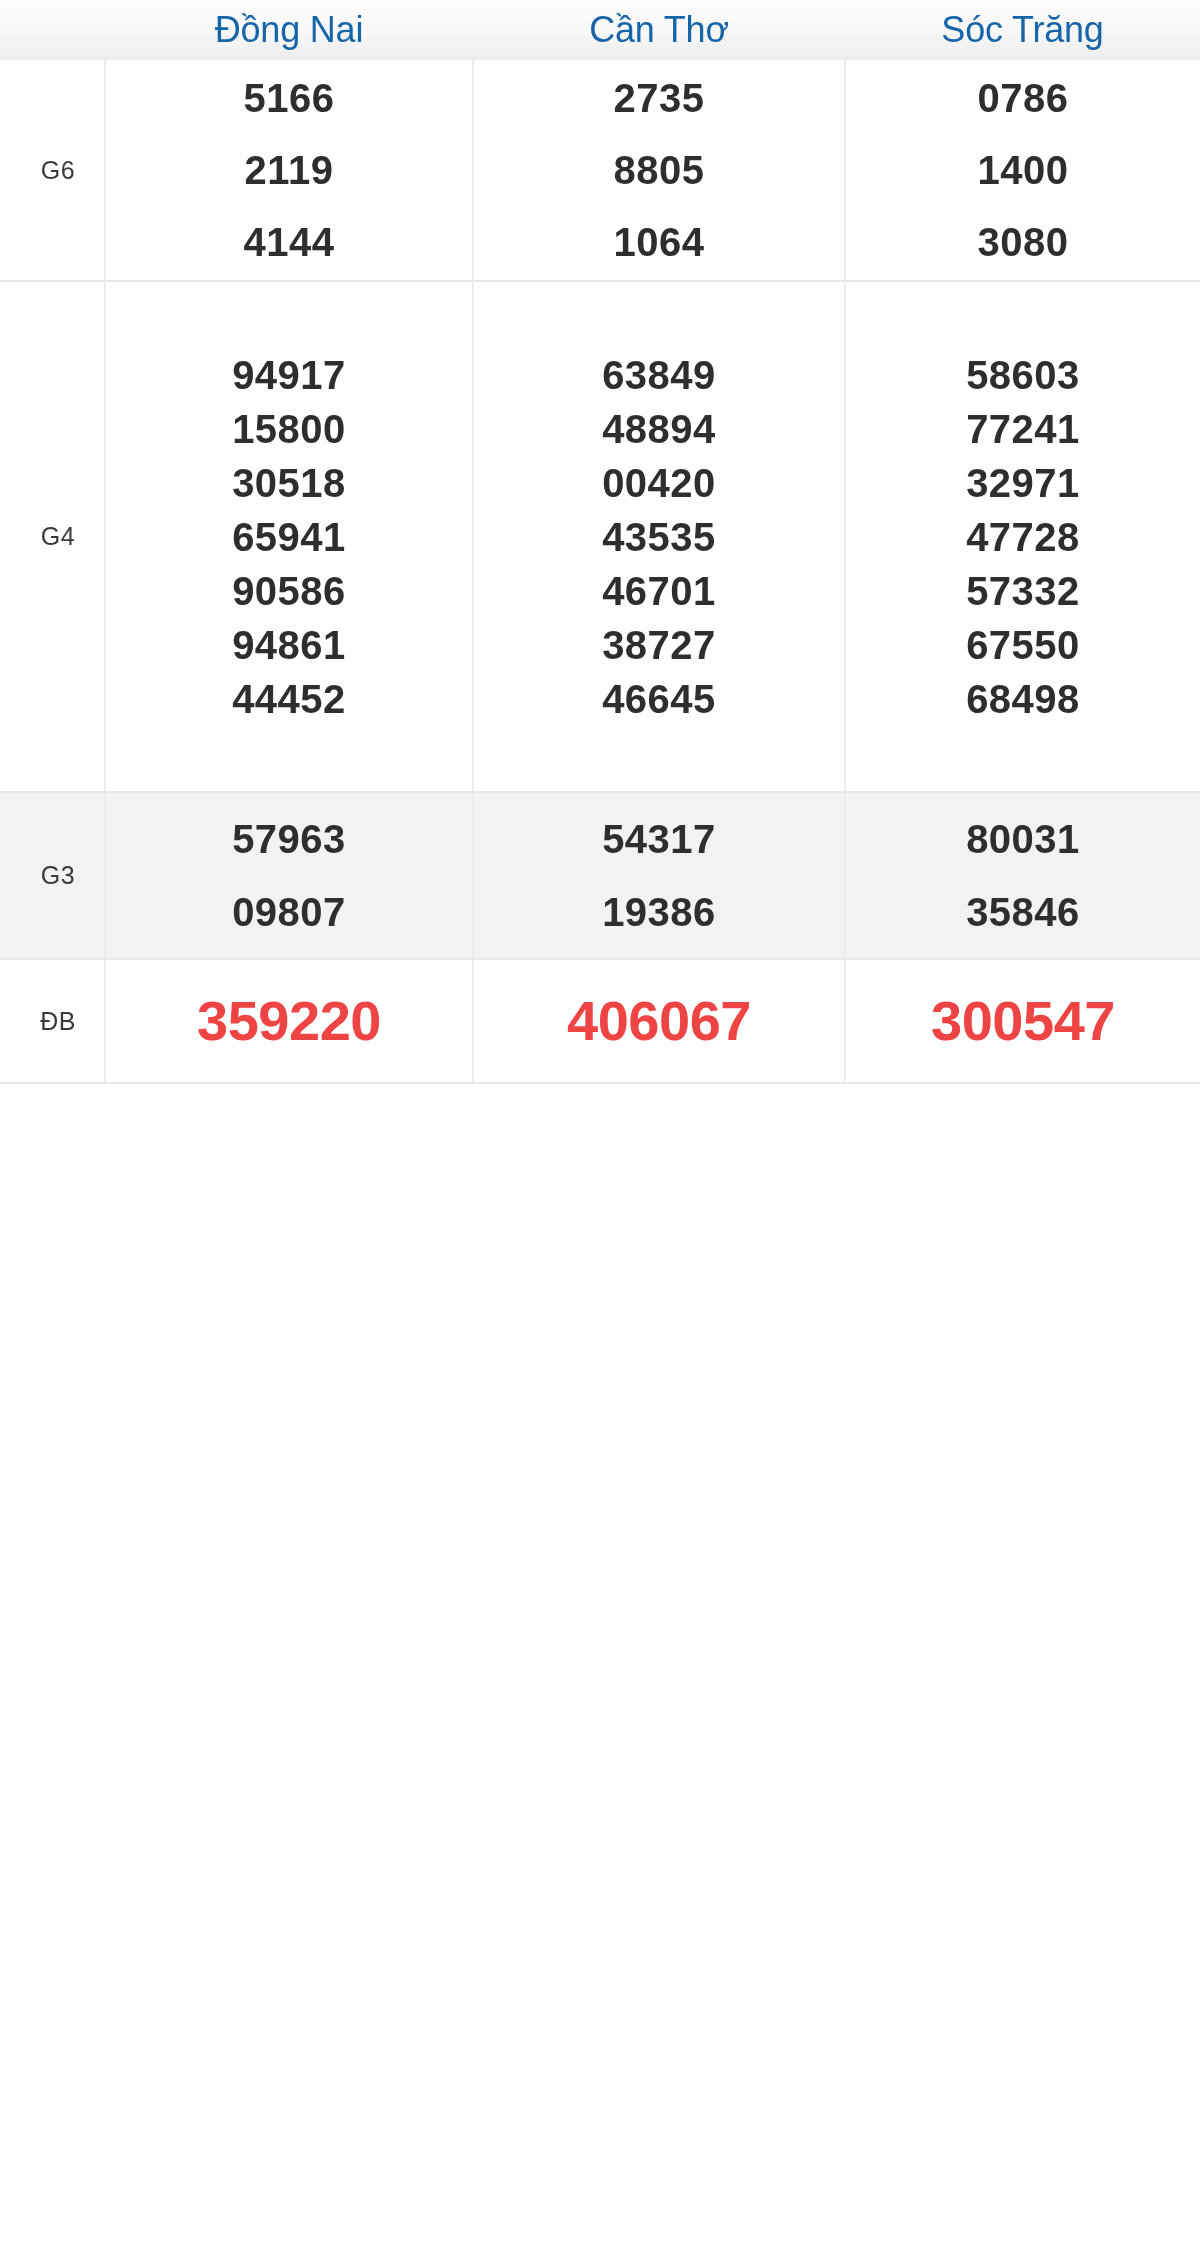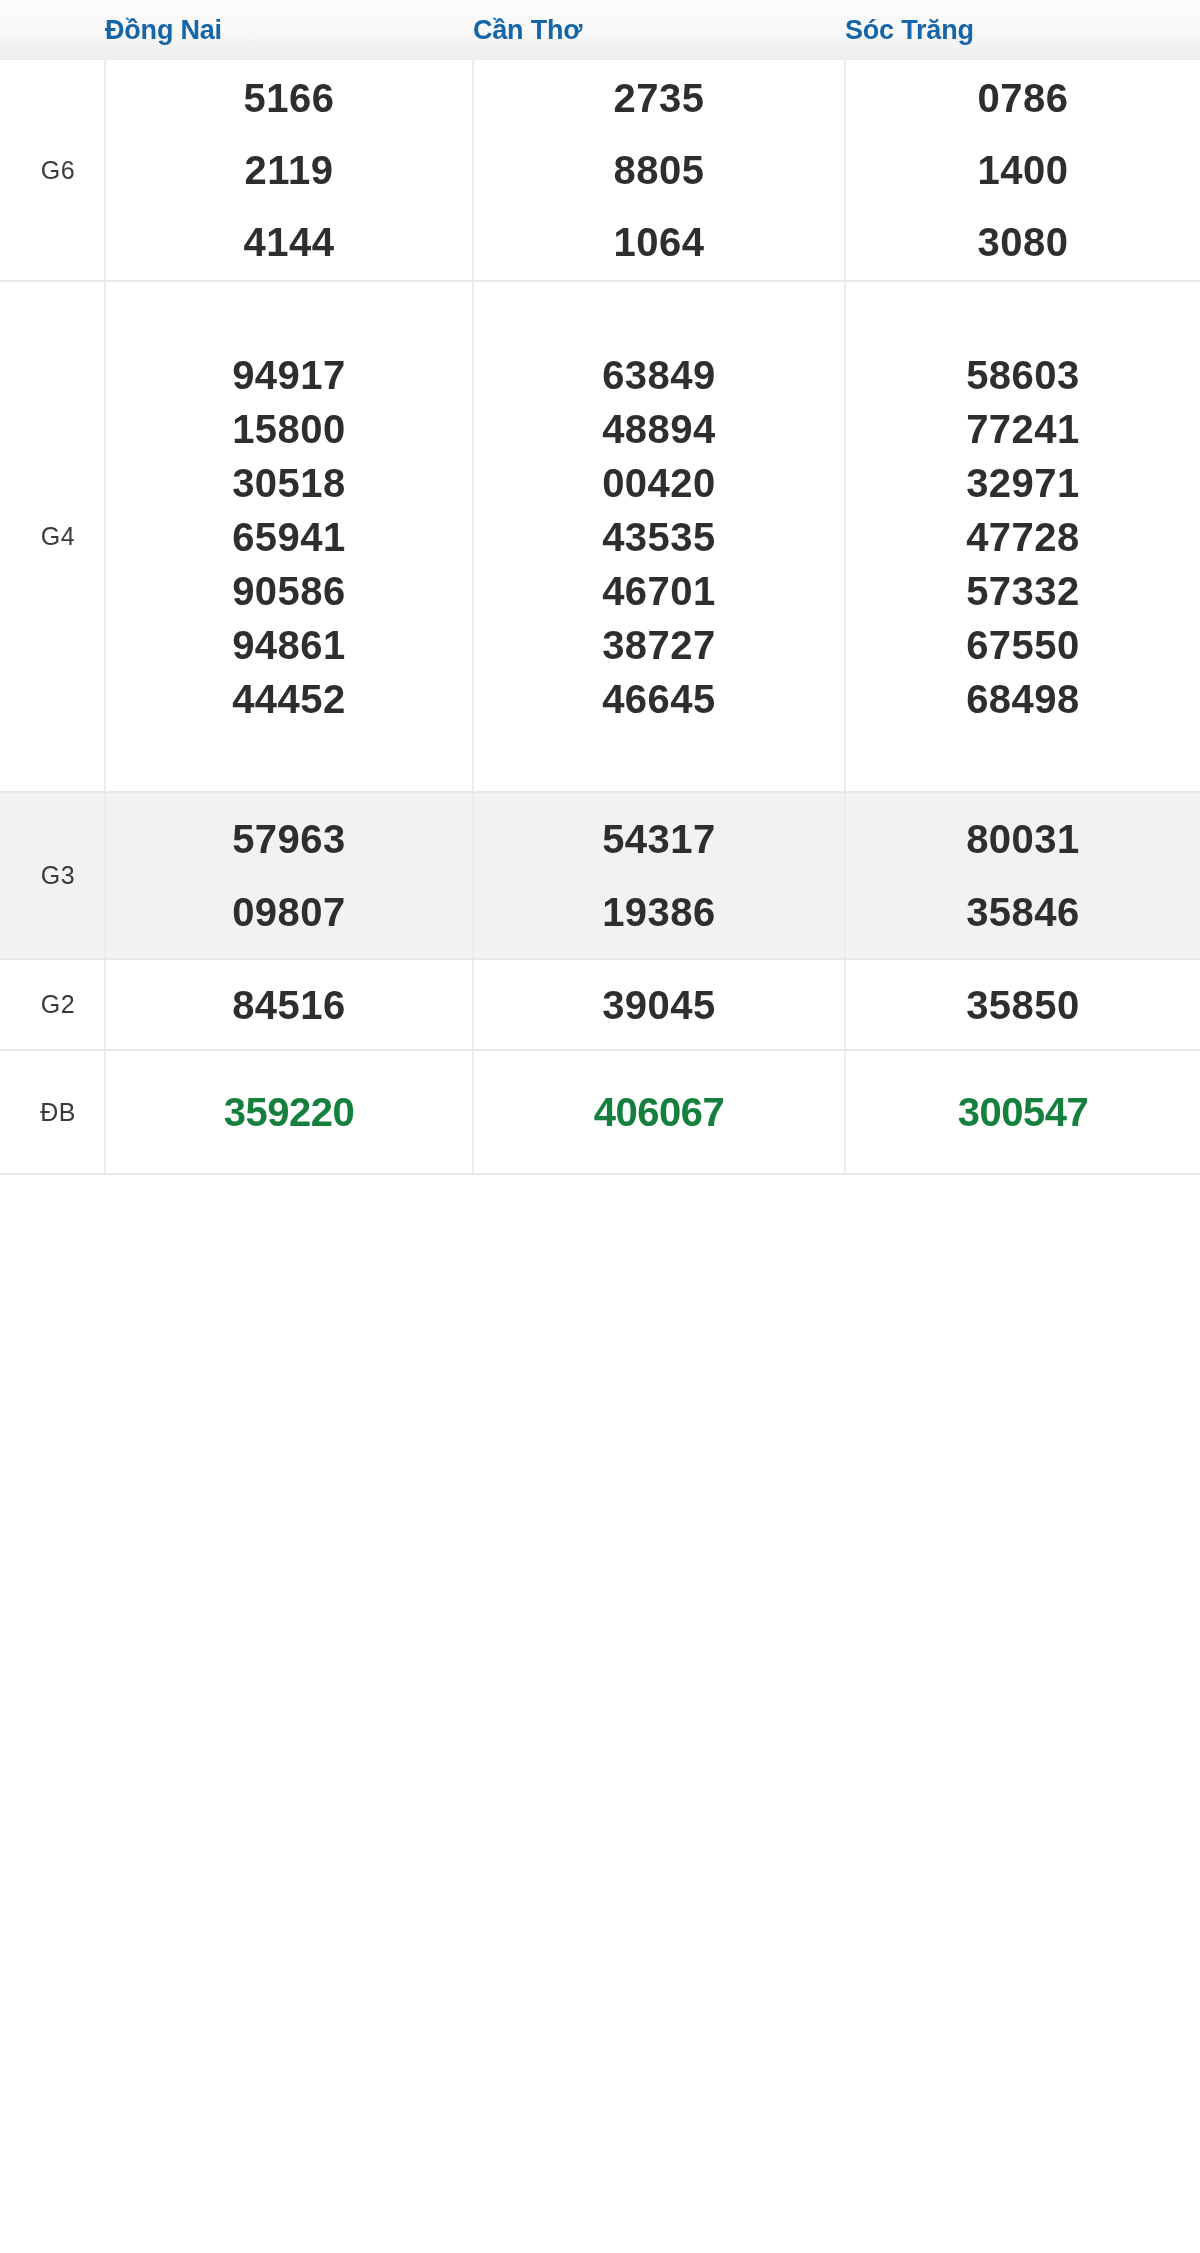--- a/index.html
+++ b/index.html
@@ -20,23 +20,23 @@
   #lottery-table thead th {
     background: linear-gradient(to bottom, #fdfdfd 0%, #f7f7f7 55%, #ededed 100%);
     border: none;
     height: 60px;
     vertical-align: middle;
     padding: 0;
   }
   .hdr-label { width: 105px; }
   .hdr-prov {
     color: #1565a8;
-    font-size: 27px;
-    font-weight: bold;
-    text-align: left;
+    font-size: 36px;
+    font-weight: normal;
+    text-align: center;
     letter-spacing: -0.2px;
   }
 
   
   #lottery-table tbody tr td {
     border-left: 2px solid #ececec;
     border-bottom: 2px solid #e8e8e8;
     vertical-align: middle;
     text-align: center;
     padding: 0;
@@ -81,22 +81,22 @@
   .nums .num + .num { margin-top: 32px; }
 
   
   .num-g8 {
     color: #d8541c;
     font-size: 52px;
     font-weight: bold;
     letter-spacing: 0.5px;
   }
   .num-db {
-    color: #15803d;
-    font-size: 40px;
+    color: #ef4444;
+    font-size: 56px;
     font-weight: bold;
     letter-spacing: -0.5px;
   }
 
   
   .r-g8 td { height: 124px; }
   .r-g7 td { height: 102px; }
   .r-g6 td { height: 221px; }
   .r-g5 td { height: 100px; }
   .r-g4 td { height: 511px; }
@@ -197,38 +197,20 @@
             <span class="num">19386</span>
           </div>
         </td>
         <td class="col3">
           <div class="nums">
             <span class="num">80031</span>
             <span class="num">35846</span>
           </div>
         </td>
       </tr>
-      <tr class="row-white r-g2">
-        <td class="lbl">G2</td>
-        <td class="col1">
-          <div class="nums">
-            <span class="num">84516</span>
-          </div>
-        </td>
-        <td class="col2">
-          <div class="nums">
-            <span class="num">39045</span>
-          </div>
-        </td>
-        <td class="col3">
-          <div class="nums">
-            <span class="num">35850</span>
-          </div>
-        </td>
-      </tr>
       <tr class="row-white r-db">
         <td class="lbl">ĐB</td>
         <td class="col1">
           <div class="nums">
             <span class="num num-db">359220</span>
           </div>
         </td>
         <td class="col2">
           <div class="nums">
             <span class="num num-db">406067</span>

